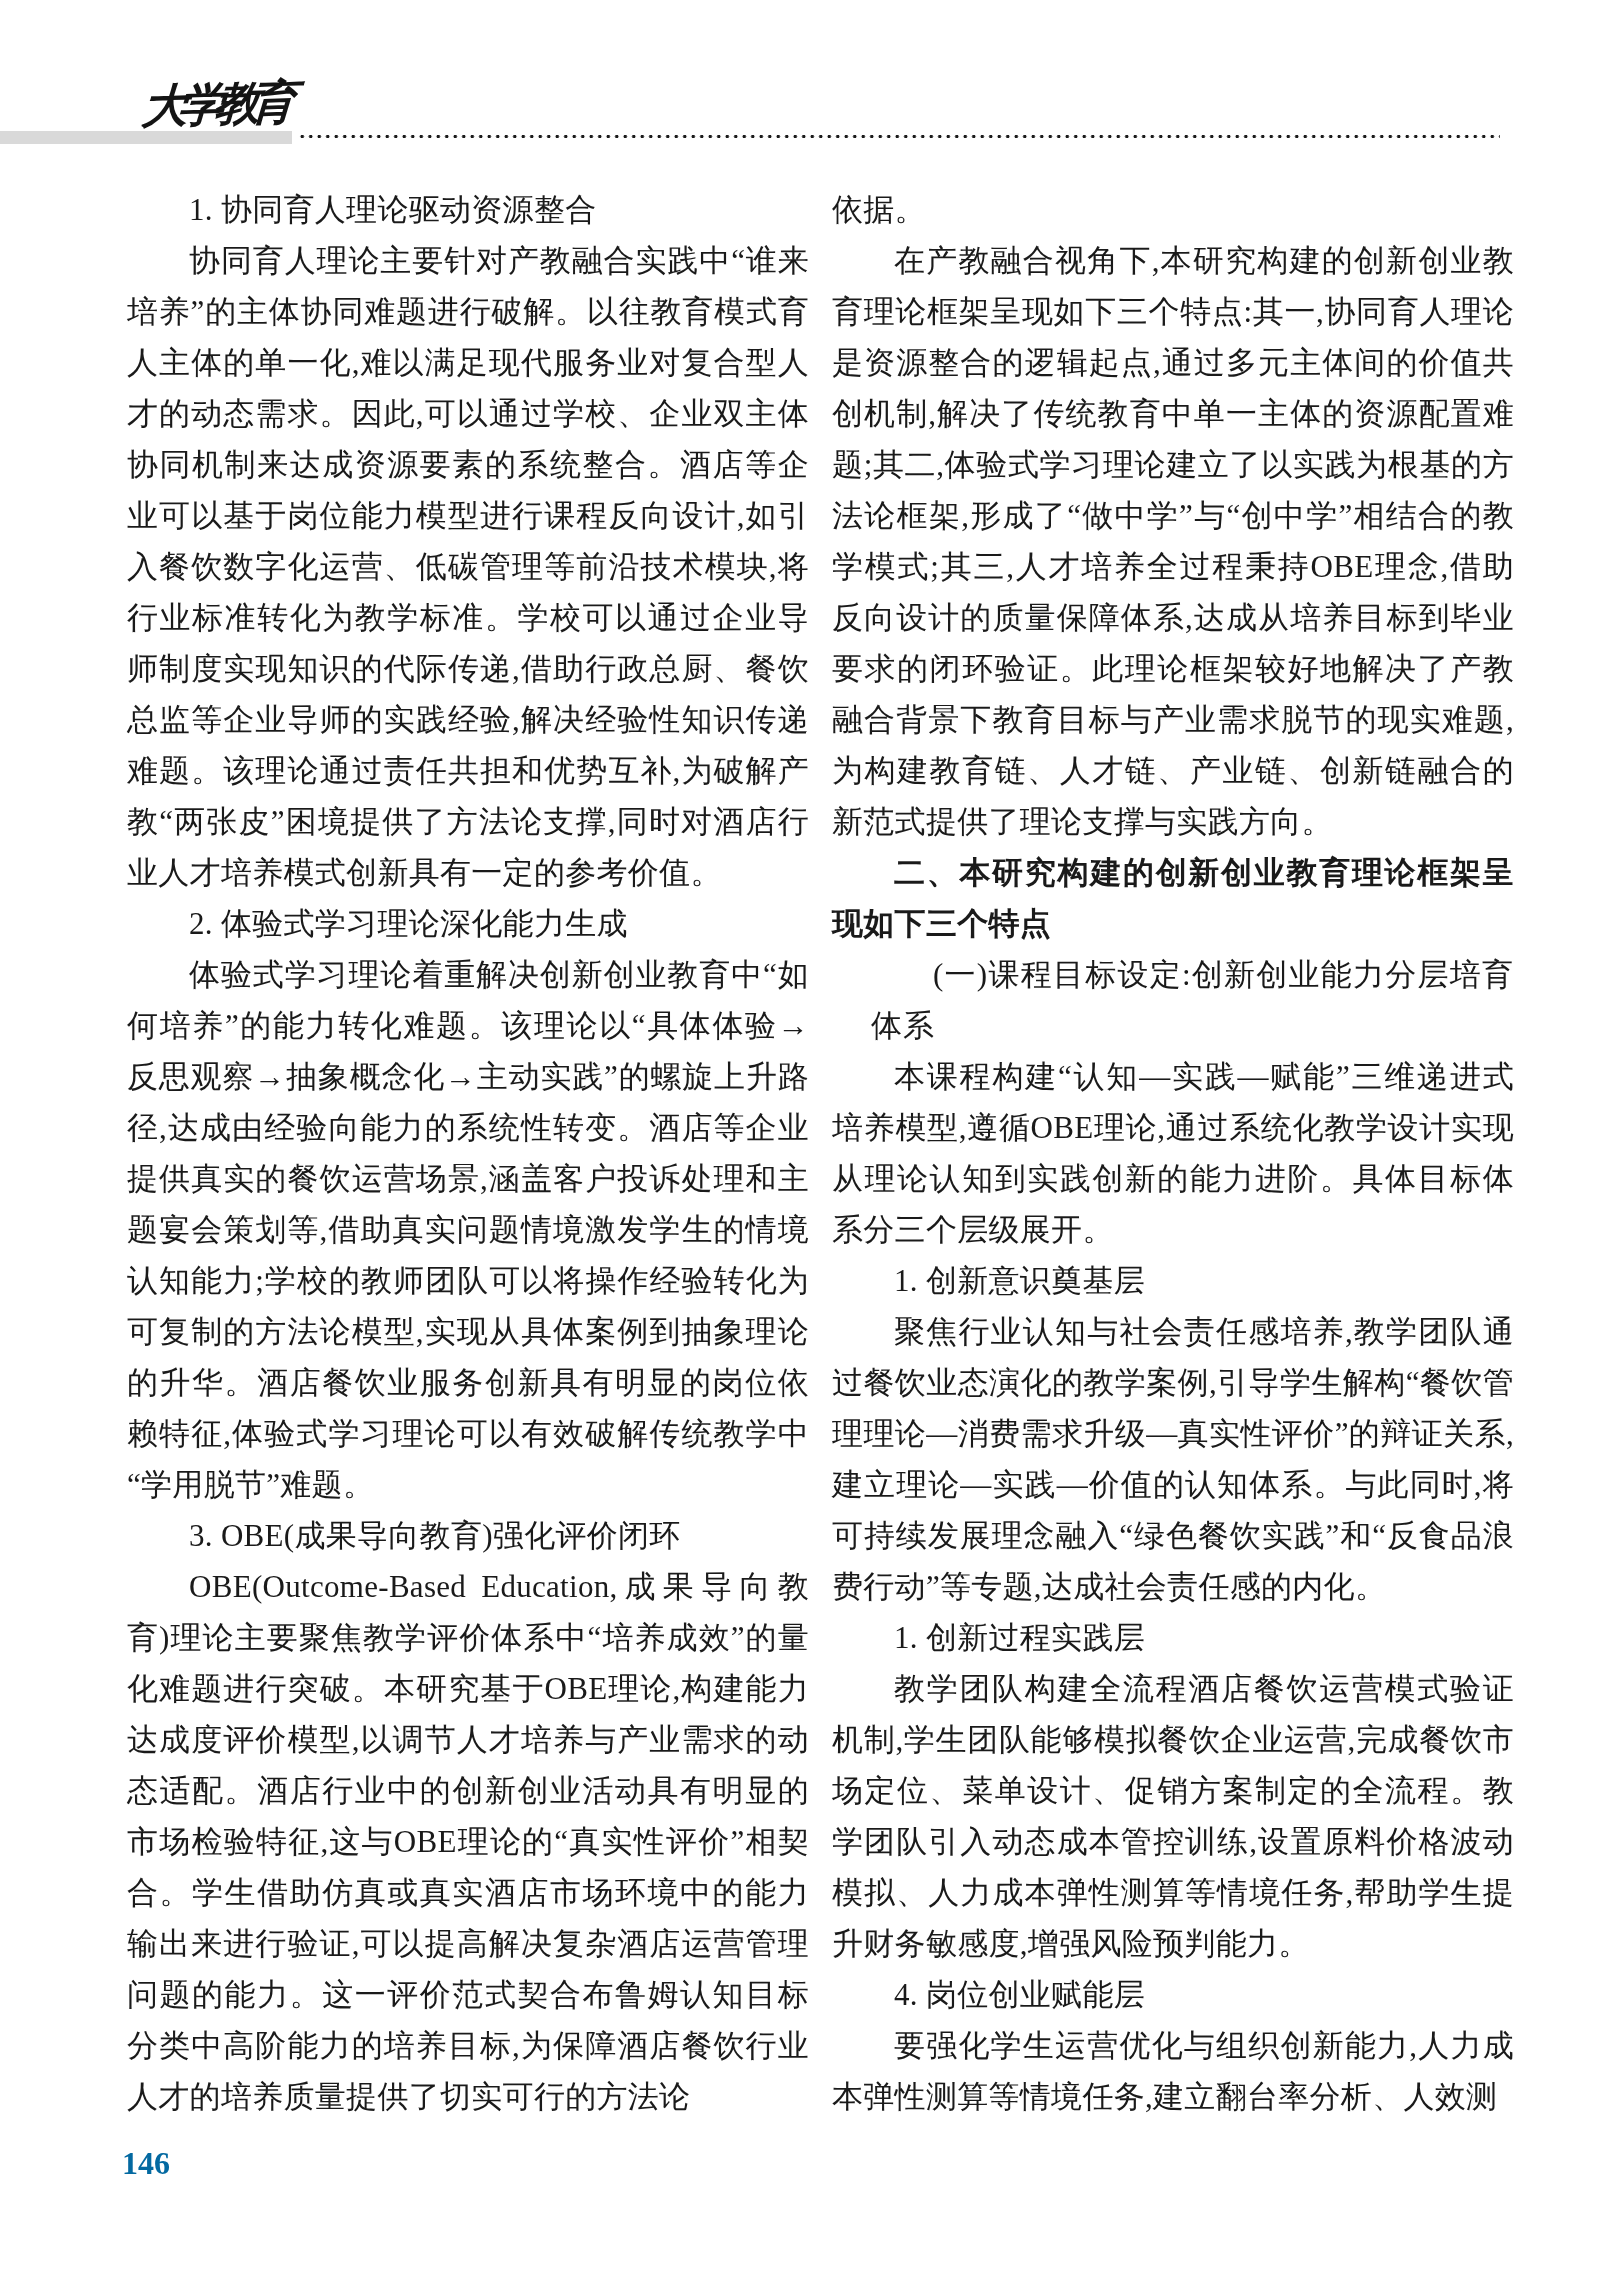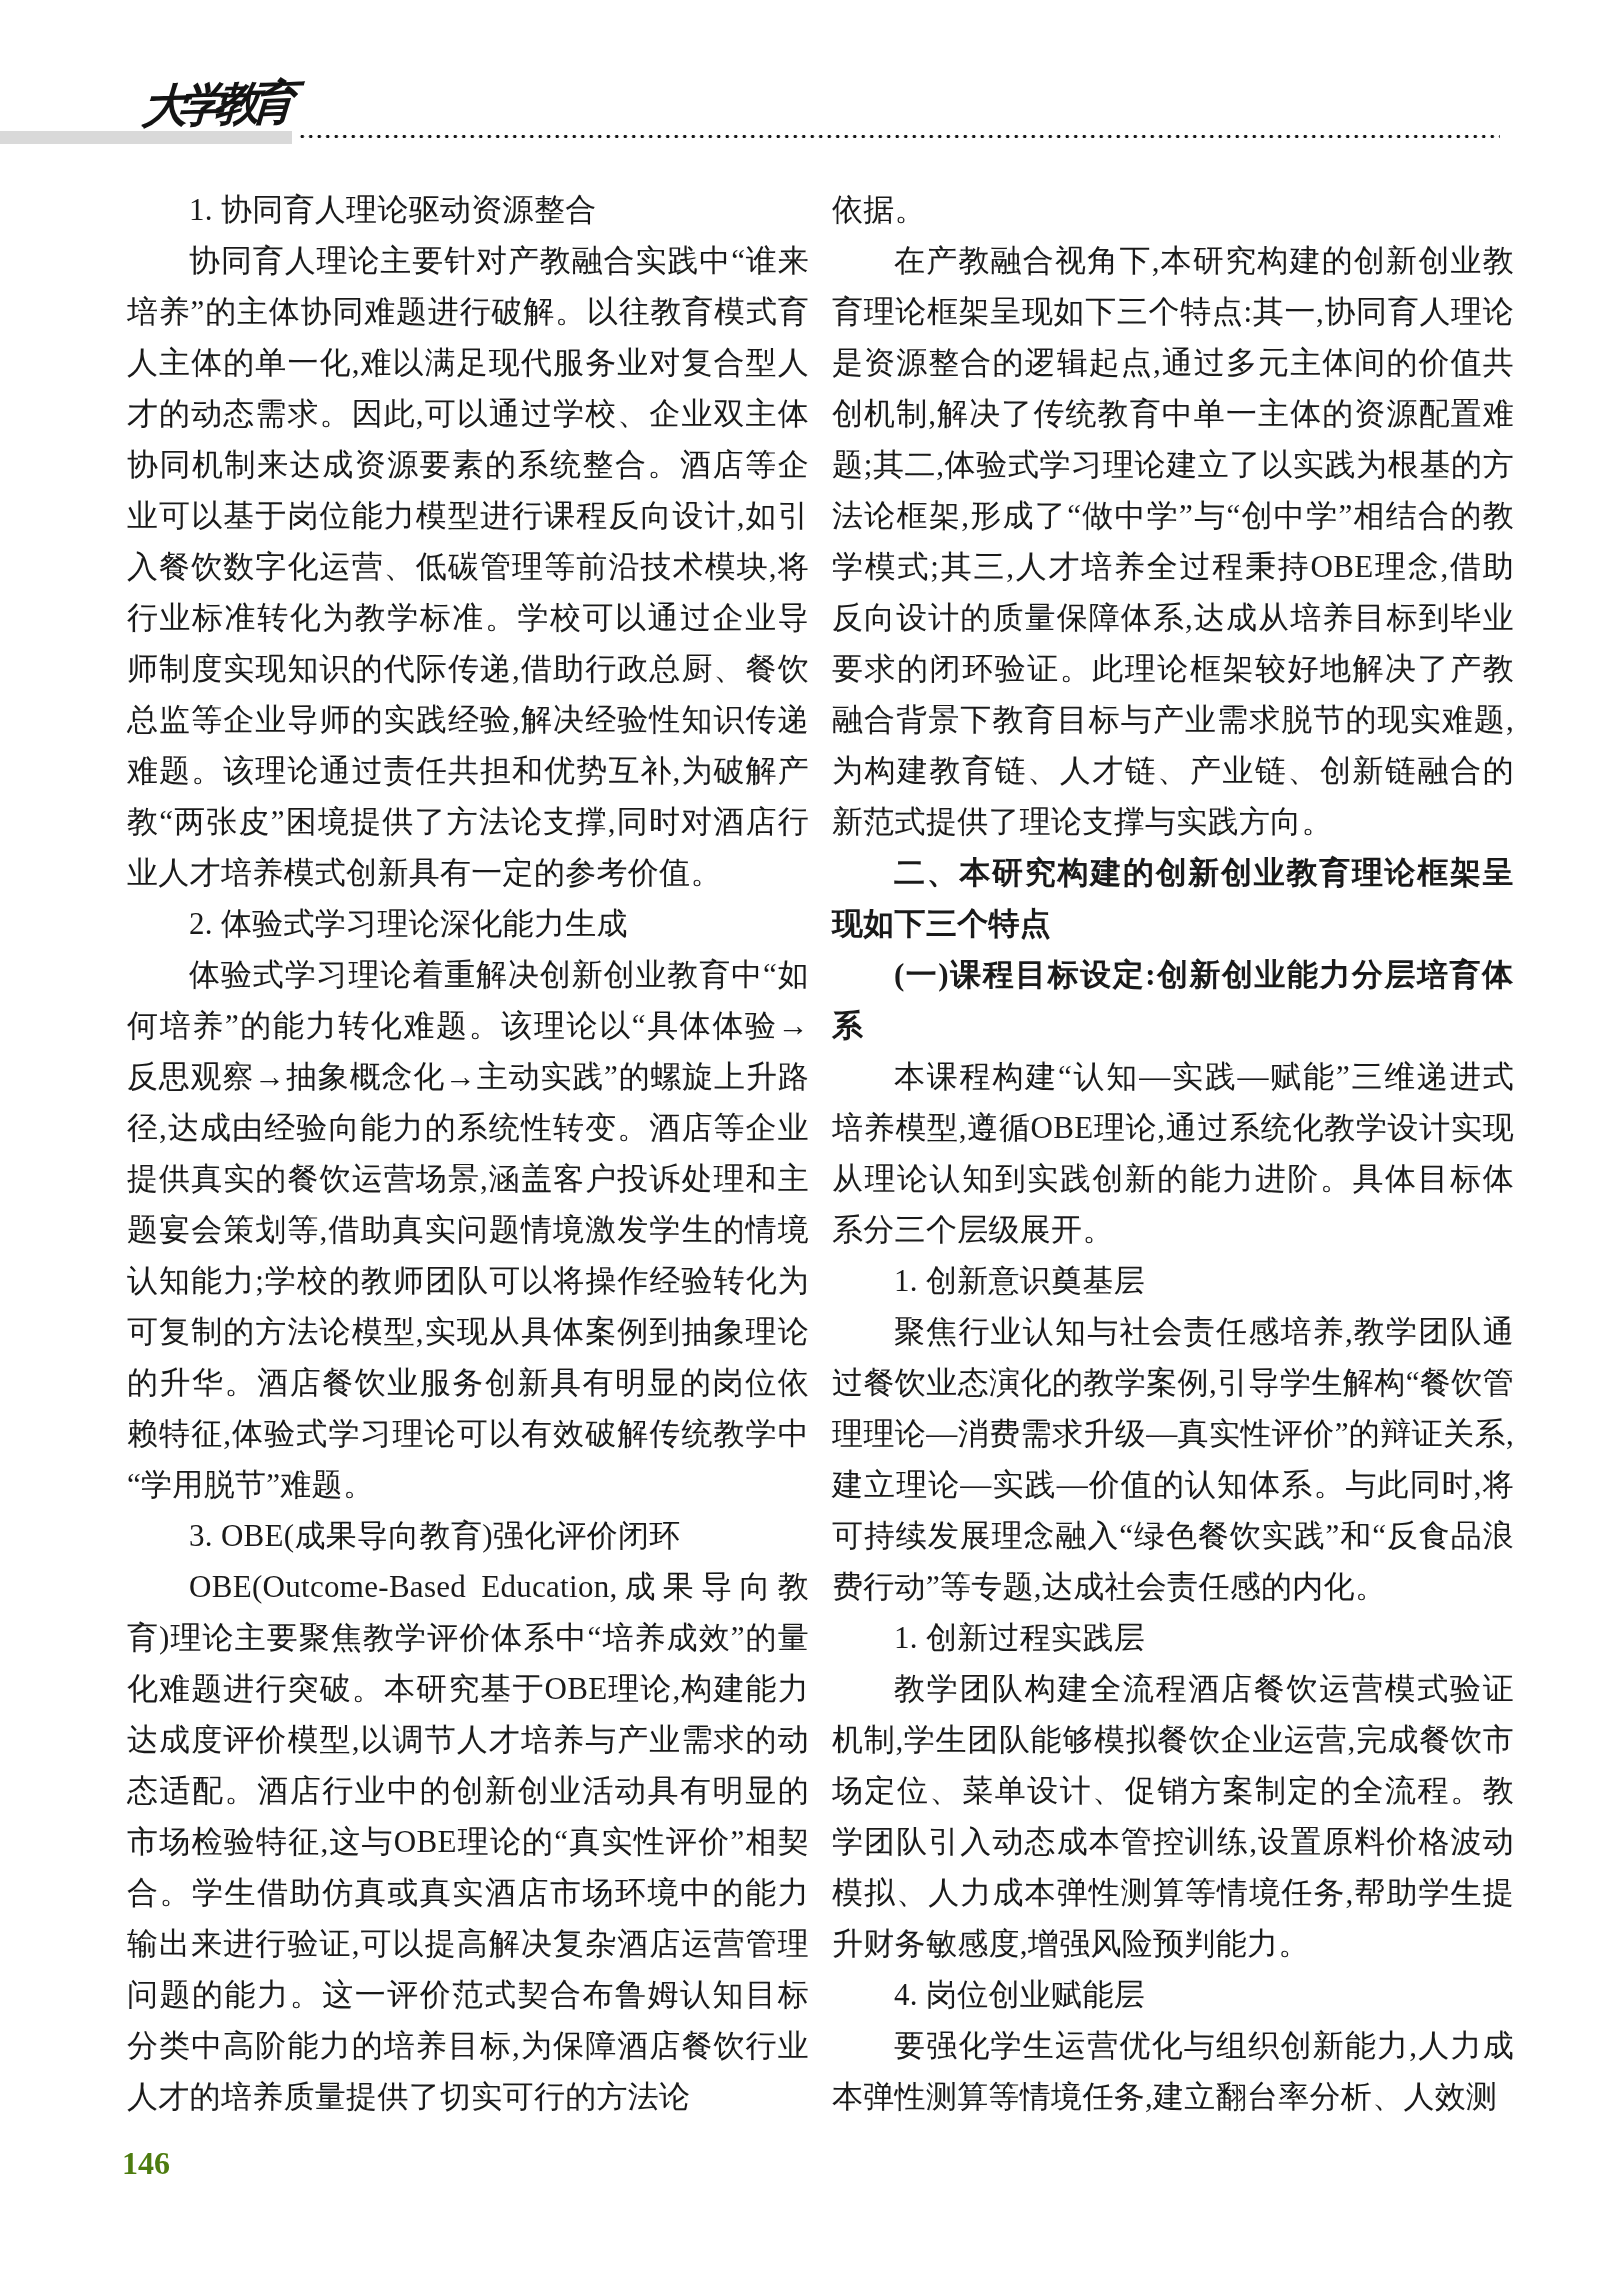--- a/index.html
+++ b/index.html
@@ -55,30 +55,31 @@
     text-indent:2em;
     font-size:31px; line-height:51px;
     font-weight:normal;
   }
   .blk.no-indent { text-indent:0; }
   .blk.bold-sans {
     font-family:"Liberation Sans","DejaVu Sans",sans-serif;
     font-weight:700;
   }
   .blk.bold-serif {
-    font-weight:700;
+    font-weight:400;
     letter-spacing:1px;
+    margin-left:39px;
   }
 
   
   .page-number {
     position:absolute; left:122px; top:2145px;
     font-size:32px; font-weight:700;
     font-family:"Liberation Serif","DejaVu Serif",serif;
-    color:#4d7c0f;
+    color:#0369a1;
   }
 </style>
 </head>
 <body>
 
 <div class="journal-logo">大学教育</div>
 
 <div class="header-gray-bar"></div>
 
 <div class="header-dotted-line"></div>

